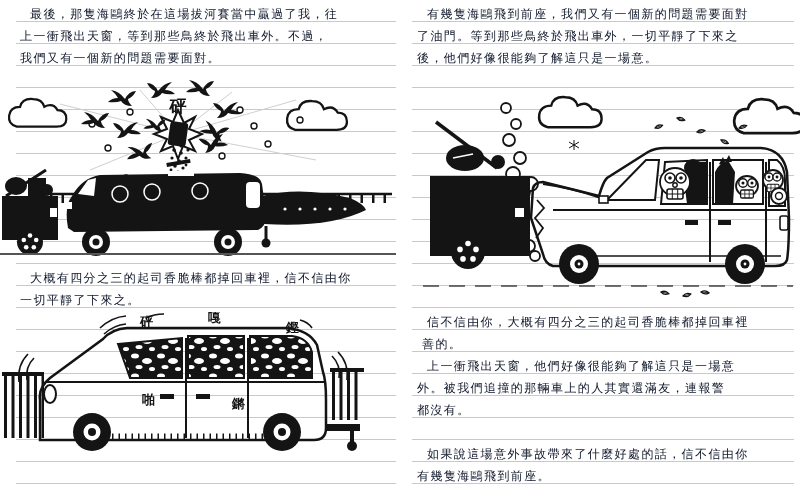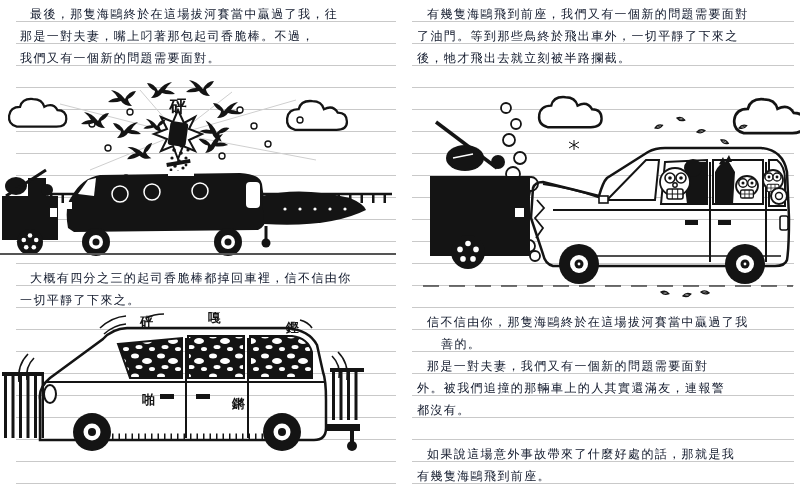--- a/index.html
+++ b/index.html
@@ -23,44 +23,44 @@
   svg text{font-family:"DejaVu Sans",sans-serif;font-weight:bold;fill:#141414;}
 </style>
 </head>
 <body>
 
 <div class="rules left"></div>
 <div class="rules right"></div>
 
 <div>
   <div class="tl" style="top:6px;left:30px">最後，那隻海鷗終於在這場拔河賽當中贏過了我，往</div>
-  <div class="tl" style="top:28px;left:20px">那是一對夫妻，嘴上叼著那包起司香脆棒。不過，</div>
+  <div class="tl" style="top:28px;left:20px">上一衝飛出天窗，等到那些鳥終於飛出車外。不過，</div>
   <div class="tl" style="top:50px;left:20px">我們又有一個新的問題需要面對。</div>
 </div>
 <div>
   <div class="tl" style="top:270px;left:30px">大概有四分之三的起司香脆棒都掉回車裡，信不信由你</div>
   <div class="tl" style="top:292px;left:20px">一切平靜了下來之。</div>
 </div>
 
 <div>
   <div class="tl" style="top:6px;left:427px">有幾隻海鷗飛到前座，我們又有一個新的問題需要面對</div>
   <div class="tl" style="top:28px;left:417px">了油門。等到那些鳥終於飛出車外，一切平靜了下來之</div>
-  <div class="tl" style="top:50px;left:417px">後，牠才飛出去就立刻被半路攔截。</div>
-</div>
-<div>
-  <div class="tl" style="top:314px;left:427px">信不信由你，那隻海鷗終於在這場拔河賽當中贏過了我</div>
-  <div class="tl" style="top:336px;left:441px">善的。</div>
-</div>
-<div>
-  <div class="tl" style="top:358px;left:427px">那是一對夫妻，我們又有一個新的問題需要面對</div>
+  <div class="tl" style="top:50px;left:417px">後，他們好像很能夠了解這只是一場意。</div>
+</div>
+<div>
+  <div class="tl" style="top:314px;left:427px">信不信由你，大概有四分之三的起司香脆棒都掉回車裡</div>
+  <div class="tl" style="top:336px;left:422px">善的。</div>
+</div>
+<div>
+  <div class="tl" style="top:358px;left:427px">上一衝飛出天窗，他們好像很能夠了解這只是一場意</div>
   <div class="tl" style="top:380px;left:417px">外。被我們追撞的那輛車上的人其實還滿友，連報警</div>
   <div class="tl" style="top:402px;left:417px">都沒有。</div>
 </div>
 <div>
-  <div class="tl" style="top:446px;left:427px">如果說這場意外事故帶來了什麼好處的話，那就是我</div>
+  <div class="tl" style="top:446px;left:427px">如果說這場意外事故帶來了什麼好處的話，信不信由你</div>
   <div class="tl" style="top:468px;left:417px">有幾隻海鷗飛到前座。</div>
 </div>
 
 <svg style="left:0;top:78px" width="400" height="184" viewBox="0 0 400 184">
   <defs>
     <path id="cloudA" d="M8,26 Q0,24 1,16 Q2,8 11,8 Q13,0 23,1 Q31,1 33,8 Q41,4 45,11 Q53,11 53,19 Q53,26 44,26 Z"></path>
     <path id="birdA" d="M0,5 Q-6,-3 -14,-4 Q-9,0 -7,4 Q-13,4 -17,8 Q-9,9 -4,7 Q-1,12 7,12 Q3,8 3,5 Q8,3 11,-3 Q4,-3 0,5 Z"></path>
     <g id="wheelA">
       <circle r="14" fill="#141414"></circle>
         <circle r="7" fill="#fff"></circle>

